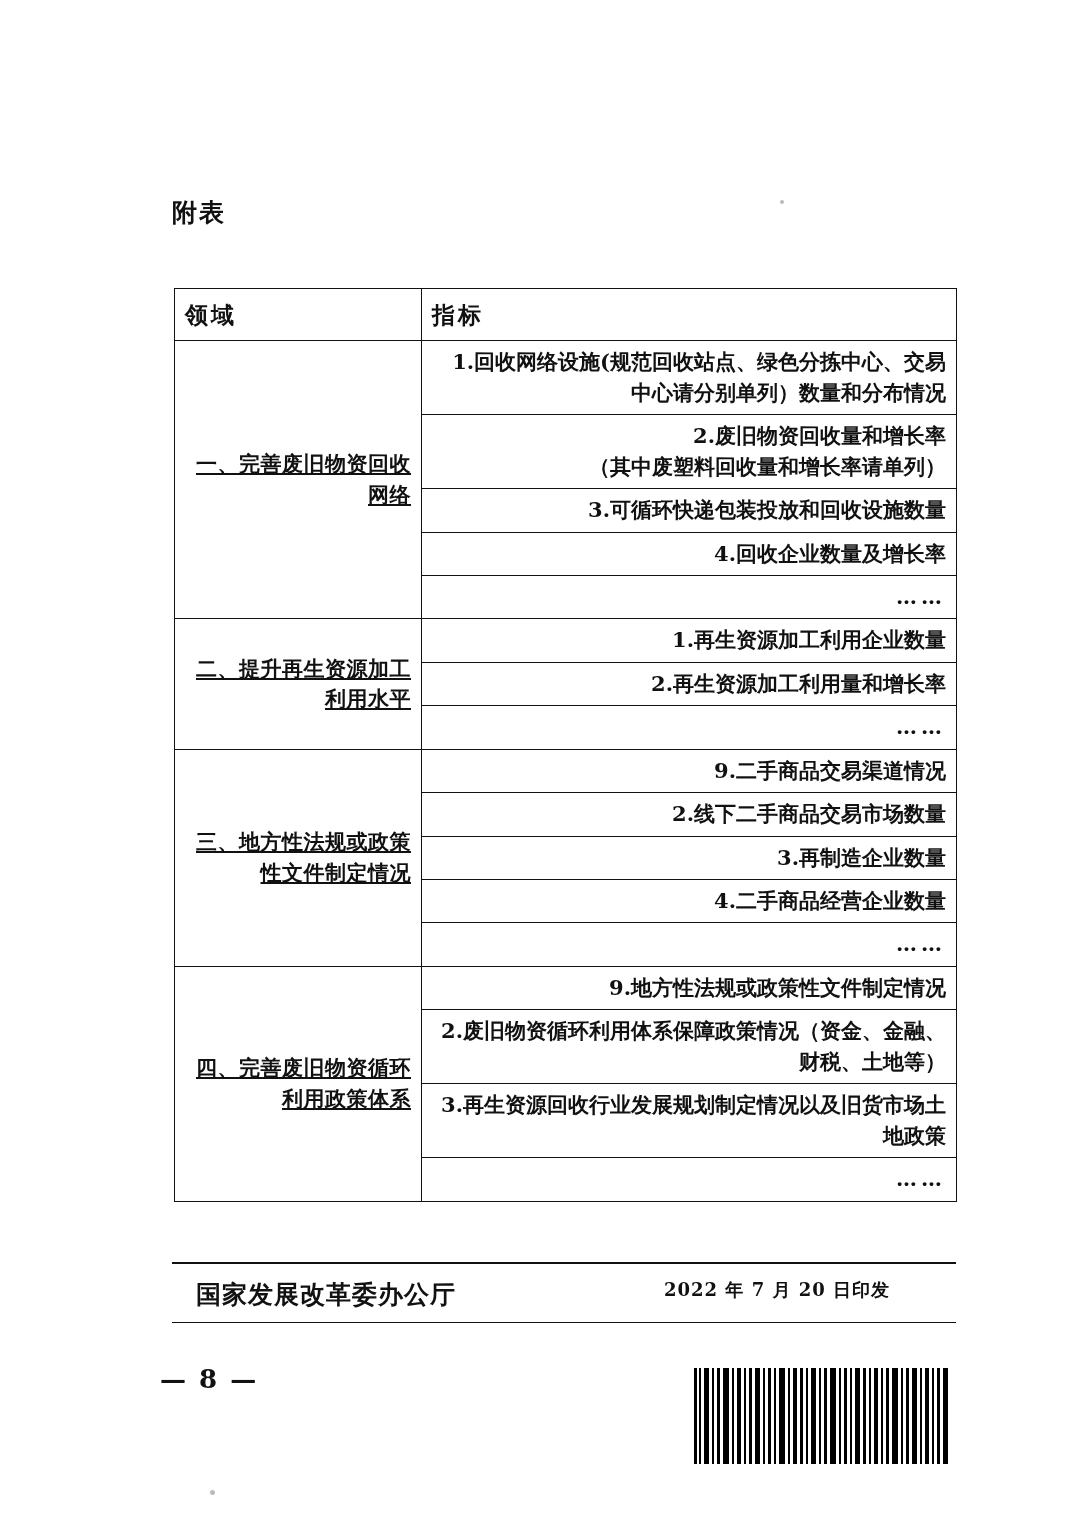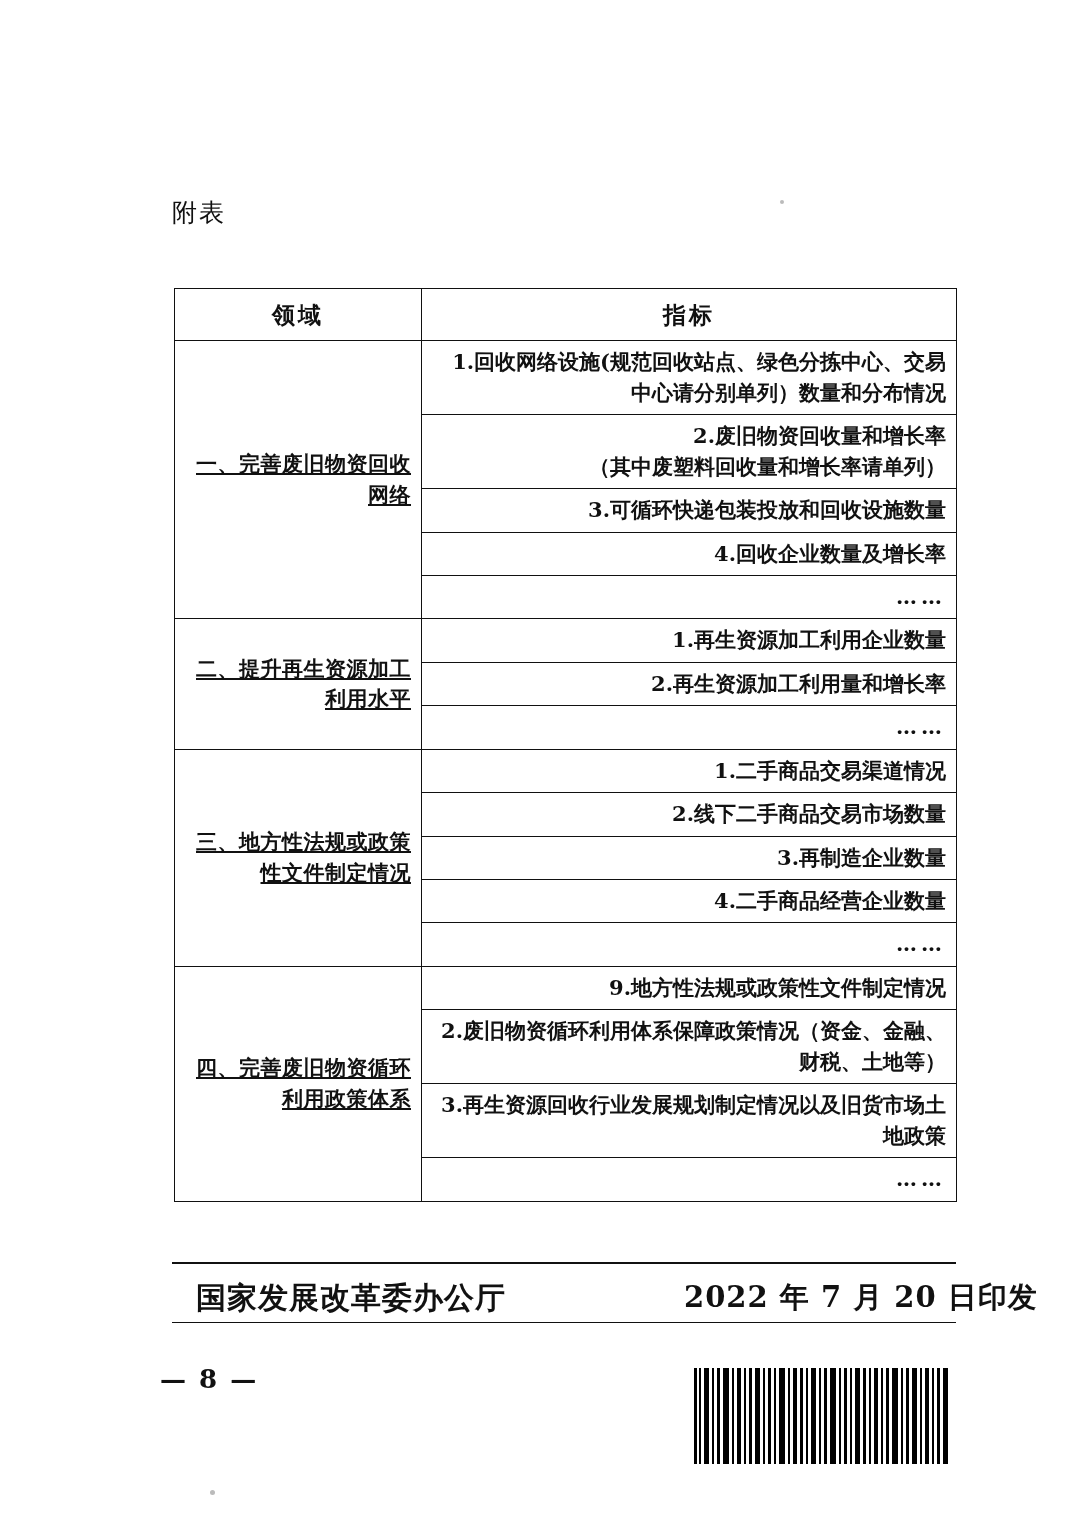--- a/index.html
+++ b/index.html
@@ -17,21 +17,21 @@
   }
   .page {
     position: absolute;
     inset: 0;
   }
   .attach-label {
     position: absolute;
     left: 172px;
     top: 196px;
     font-size: 25px;
-    font-weight: normal;
+    font-weight: bold;
     letter-spacing: 2px;
     font-family: "DejaVu Serif", "Liberation Serif", serif;
   }
   table.doc-table {
     position: absolute;
     left: 174px;
     top: 288px;
     width: 782px;
     border-collapse: collapse;
     table-layout: fixed;
@@ -40,21 +40,21 @@
     border: 1.6px solid #111;
     padding: 6px 10px;
     font-size: 21px;
     line-height: 1.45;
     font-family: "DejaVu Serif", "Liberation Serif", serif;
     font-weight: bold;
     vertical-align: middle;
     text-align: right;
   }
   table.doc-table th {
-    text-align: center;
+    text-align: left;
     font-size: 23px;
     letter-spacing: 3px;
     padding: 9px 10px;
   }
   col.col-area { width: 247px; }
   col.col-ind  { width: 535px; }
   td.area-cell {
     vertical-align: middle;
     letter-spacing: 0.5px;
     line-height: 1.75;
@@ -86,30 +86,30 @@
     left: 172px;
     top: 1322px;
     width: 784px;
     height: 0;
     border-top: 1.4px solid #111;
   }
   .footer-left {
     position: absolute;
     left: 196px;
     top: 1278px;
-    font-size: 30px;
+    font-size: 25px;
     font-weight: bold;
     letter-spacing: 1px;
     font-family: "DejaVu Serif", "Liberation Serif", serif;
   }
   .footer-right {
     position: absolute;
-    left: 684px;
+    left: 664px;
     top: 1278px;
-    font-size: 29px;
+    font-size: 18px;
     font-weight: bold;
     letter-spacing: 1px;
     font-family: "DejaVu Serif", "Liberation Serif", serif;
   }
   .page-number {
     position: absolute;
     left: 160px;
     top: 1364px;
     font-size: 26px;
     font-weight: bold;
@@ -175,21 +175,21 @@
       </tr>
       <tr>
         <td class="ind-cell">2.再生资源加工利用量和增长率</td>
       </tr>
       <tr>
         <td class="ind-cell ellipsis-cell">……</td>
       </tr>
 
       <tr>
         <td class="area-cell" rowspan="5">三、地方性法规或政策性文件制定情况</td>
-        <td class="ind-cell">1.二手商品交易渠道情况</td>
+        <td class="ind-cell">9.二手商品交易渠道情况</td>
       </tr>
       <tr>
         <td class="ind-cell">2.线下二手商品交易市场数量</td>
       </tr>
       <tr>
         <td class="ind-cell">3.再制造企业数量</td>
       </tr>
       <tr>
         <td class="ind-cell">4.二手商品经营企业数量</td>
       </tr>

